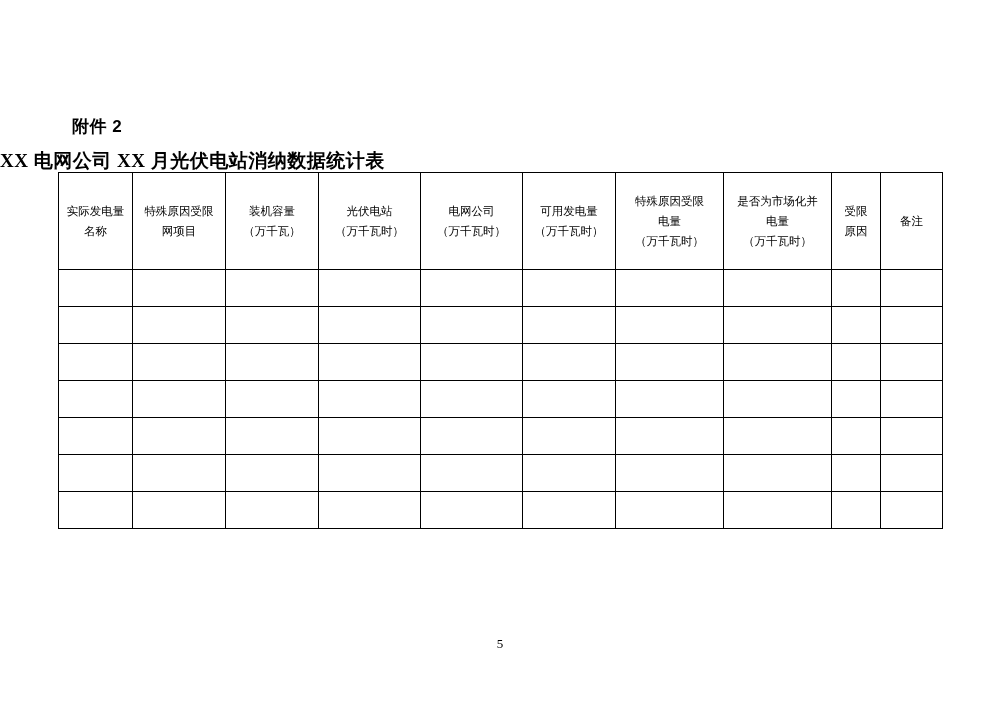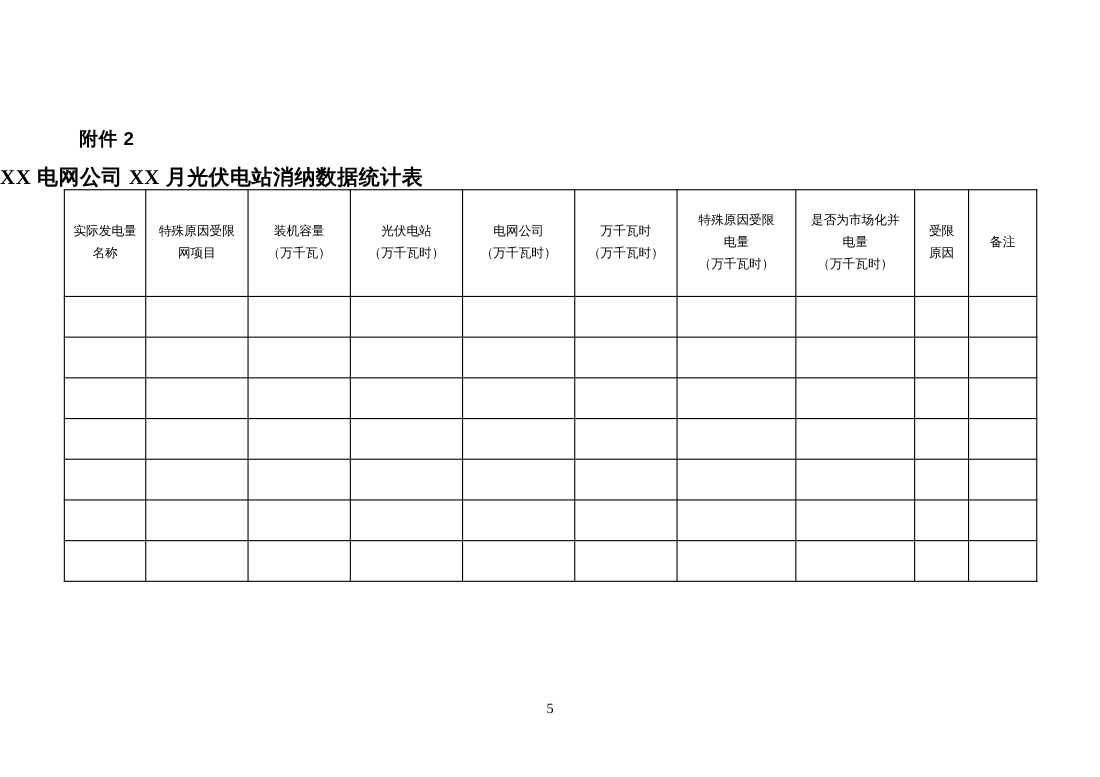--- a/index.html
+++ b/index.html
@@ -119,21 +119,21 @@
             </td>
             <td>
               <span class="hdr-line">光伏电站</span>
               <span class="hdr-line">（万千瓦时）</span>
             </td>
             <td>
               <span class="hdr-line">电网公司</span>
               <span class="hdr-line">（万千瓦时）</span>
             </td>
             <td>
-              <span class="hdr-line">万千瓦时</span>
+              <span class="hdr-line">可用发电量</span>
               <span class="hdr-line">（万千瓦时）</span>
             </td>
             <td>
               <span class="hdr-line">特殊原因受限</span>
               <span class="hdr-line">电量</span>
               <span class="hdr-line">（万千瓦时）</span>
             </td>
             <td>
               <span class="hdr-line">是否为市场化并</span>
               <span class="hdr-line">电量</span>

